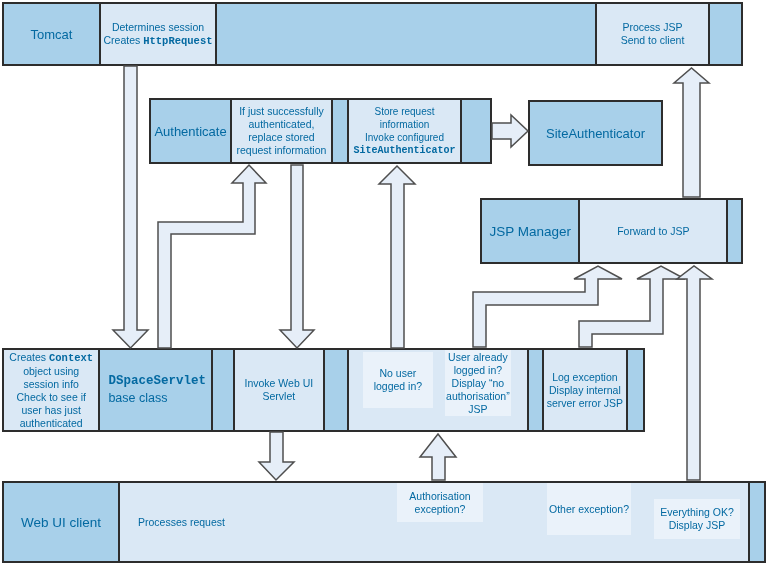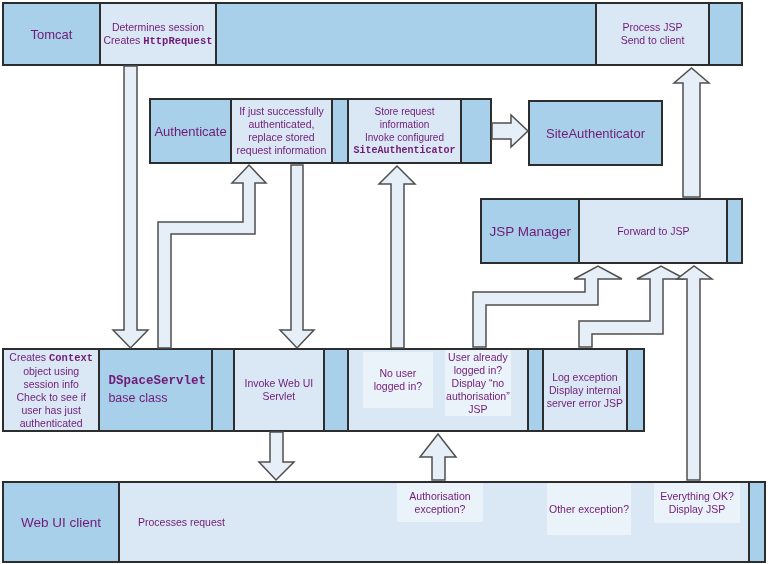--- a/index.html
+++ b/index.html
@@ -6,21 +6,21 @@
     --c-medium_blue:#a8d0ea;
     --c-light_blue:#dae8f5;
     --c-lighter_blue:#eaf2fa;
     --c-arrow_fill:#e6eef8;
     --c-border:#2d2d2d;
     --c-arrow_stroke:#4f4f4f;
   }
   html,body{margin:0;padding:0;background:#ffffff;}
   .canvas{
     position:relative;width:768px;height:564px;overflow:hidden;
-    font-family:"Liberation Sans",sans-serif;color:#701a75;background:#ffffff;
+    font-family:"Liberation Sans",sans-serif;color:#0369a1;background:#ffffff;
   }
   .row{position:absolute;display:flex;box-sizing:border-box;border:2px solid var(--c-border,#2d2d2d);}
   .seg{box-sizing:border-box;display:flex;align-items:center;justify-content:center;
        text-align:center;overflow:hidden;}
   .seg + .seg{border-left:2px solid var(--c-border,#2d2d2d);}
   .medium{background:var(--c-medium_blue,#a8d0ea);}
   .light{background:var(--c-light_blue,#dae8f5);}
   .box{position:absolute;box-sizing:border-box;border:2px solid var(--c-border,#2d2d2d);
        display:flex;align-items:center;justify-content:center;text-align:center;}
   .t-title{font-size:13px;}
@@ -137,21 +137,21 @@
 
   <div class="row" style="left:2px;top:481px;width:764px;height:82px;">
     <div class="seg medium t-title-lg" style="width:114px;">
       <span>Web UI client</span>
     </div>
     <div class="seg light leftText" style="flex:1;position:relative;">
       <span class="t-sm" style="margin-left:18px;">Processes request</span>
       <div class="innerRect t-sm pre" style="left:277px;top:0px;width:86px;height:39px;">Authorisation
 exception?</div>
       <div class="innerRect t-sm pre" style="left:427px;top:0px;width:84px;height:52px;">Other exception?</div>
-      <div class="innerRect t-sm pre" style="left:534px;top:0px;width:86px;height:40px;">Everything OK?
+      <div class="innerRect t-sm pre" style="left:534px;top:16px;width:86px;height:40px;">Everything OK?
 Display JSP</div>
     </div>
     <div class="seg medium" style="width:16px;"></div>
   </div>
 
   <svg class="arrows" viewBox="0 0 768 564">
     <polygon class="arrow" points="124,66 137,66 137,330 148,330 130.5,348 113,330 124,330"></polygon>
     <polygon class="arrow" points="158,348 158,222 243,222 243,183 232,183 249,165 266,183 255,183 255,234 171,234 171,348"></polygon>
     <polygon class="arrow" points="291,165 303,165 303,330 314,330 297,348 280,330 291,330"></polygon>
     <polygon class="arrow" points="270,432 283,432 283,462 294,462 276,480 259,462 270,462"></polygon>

